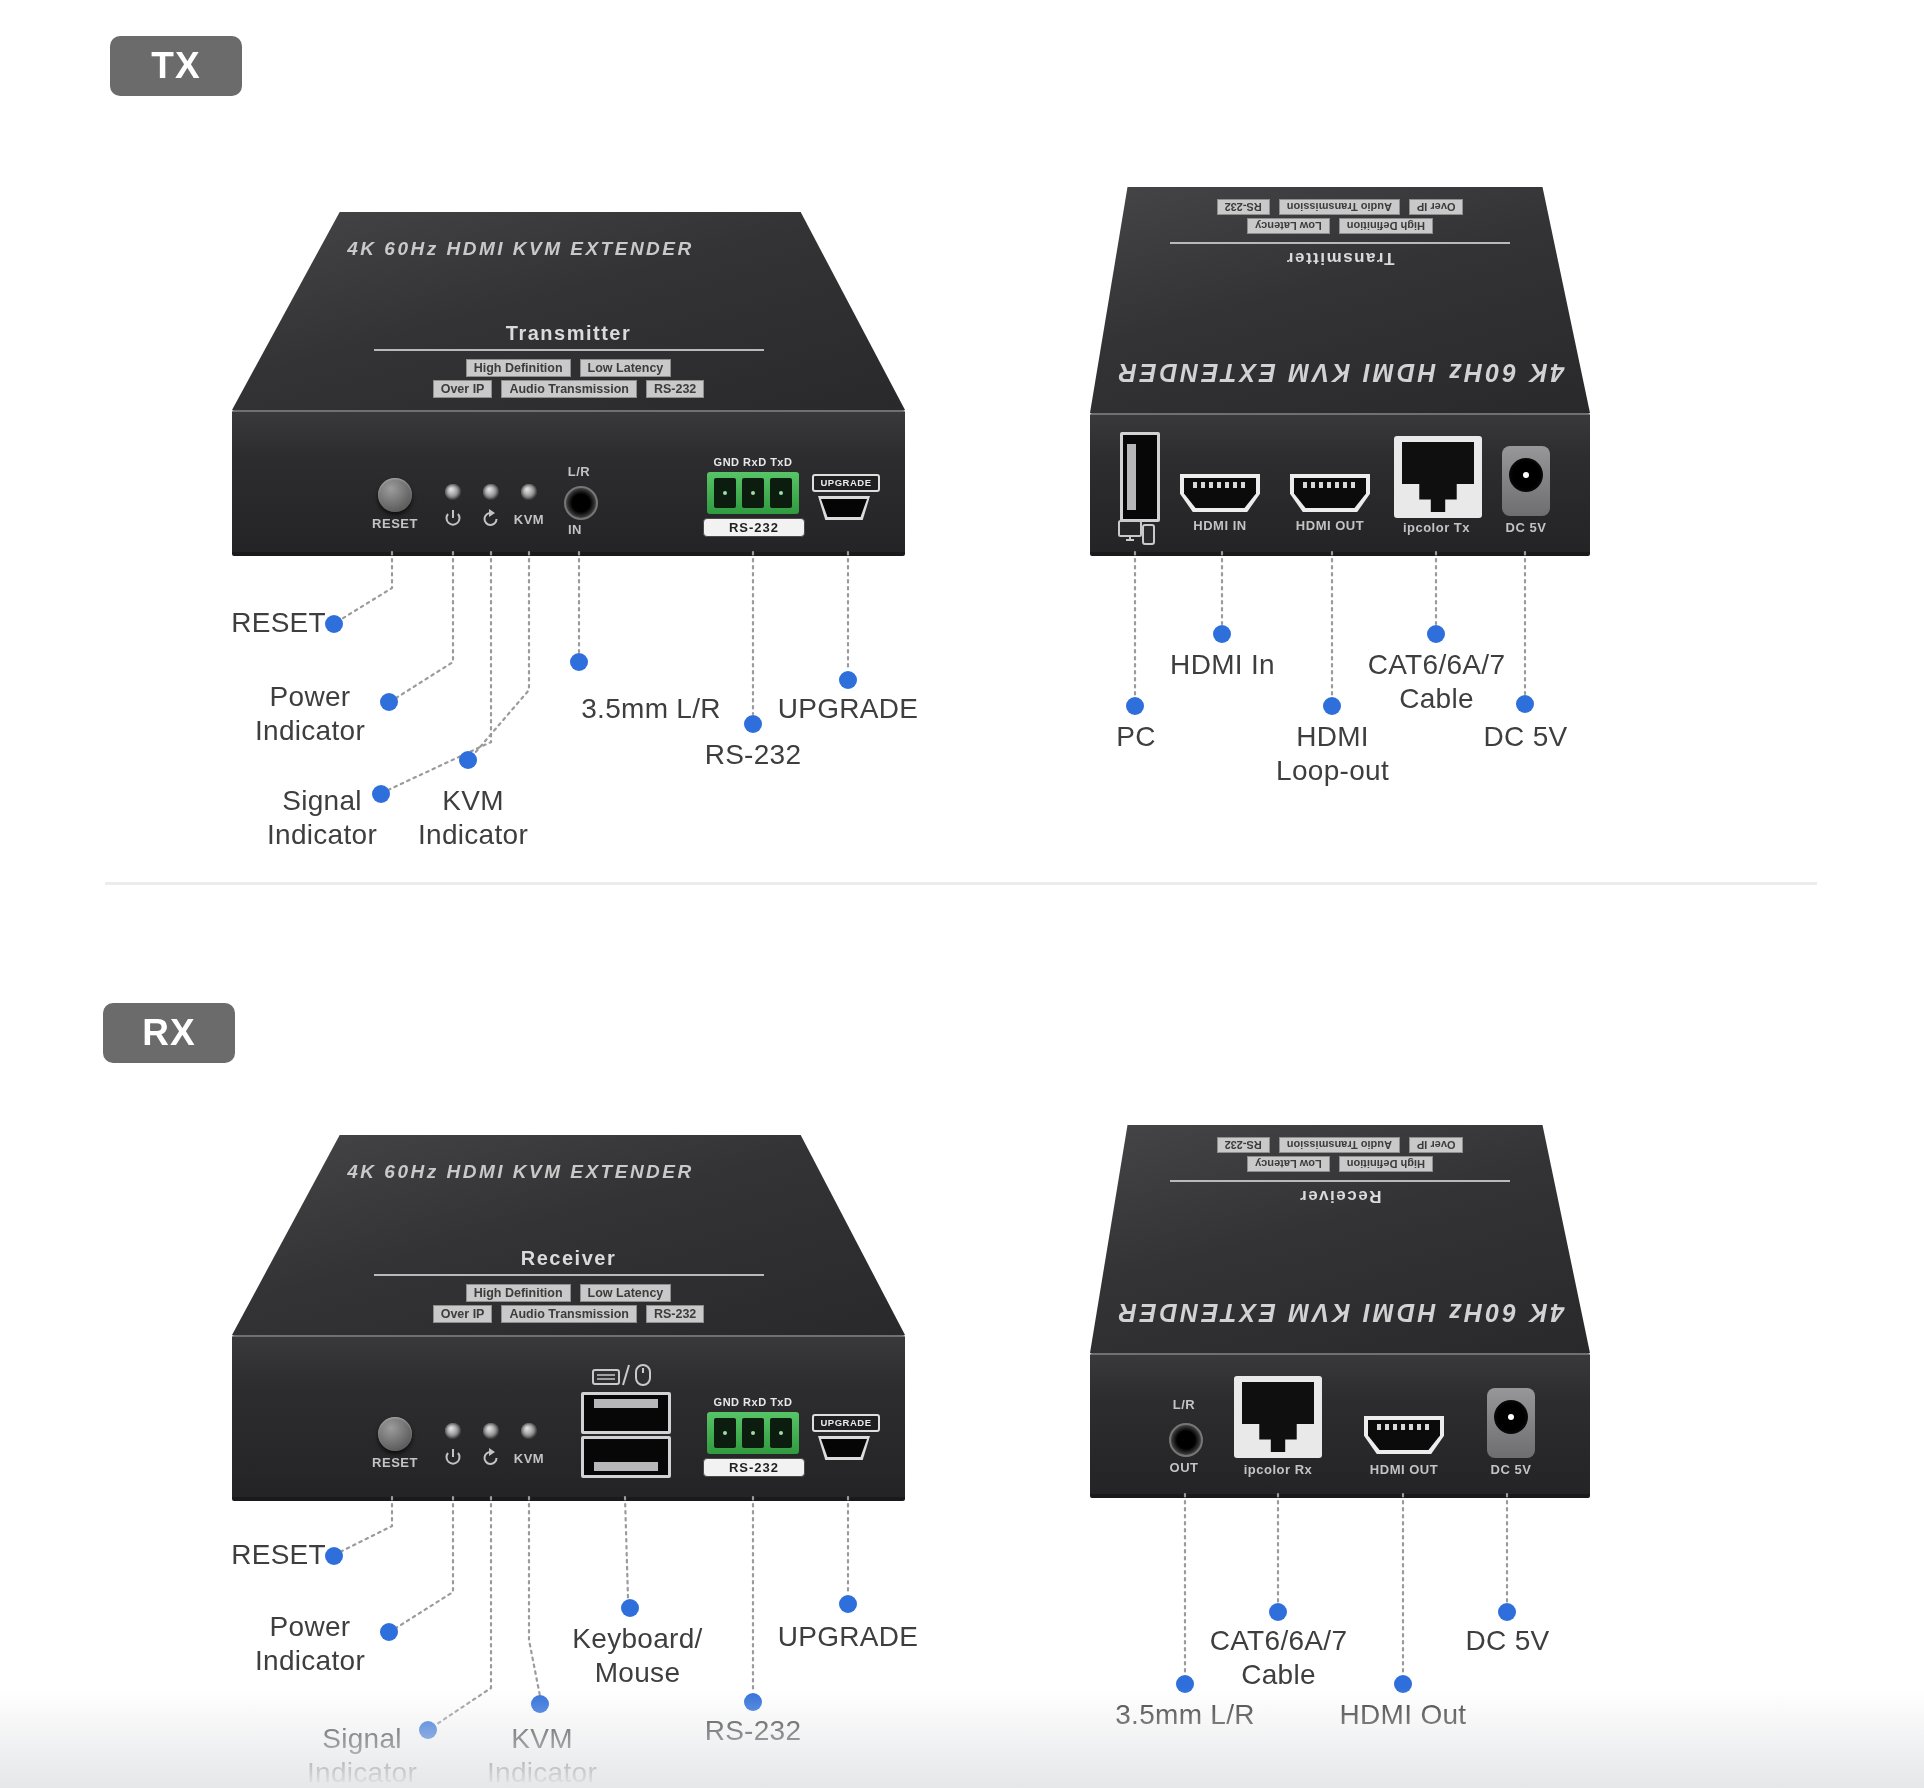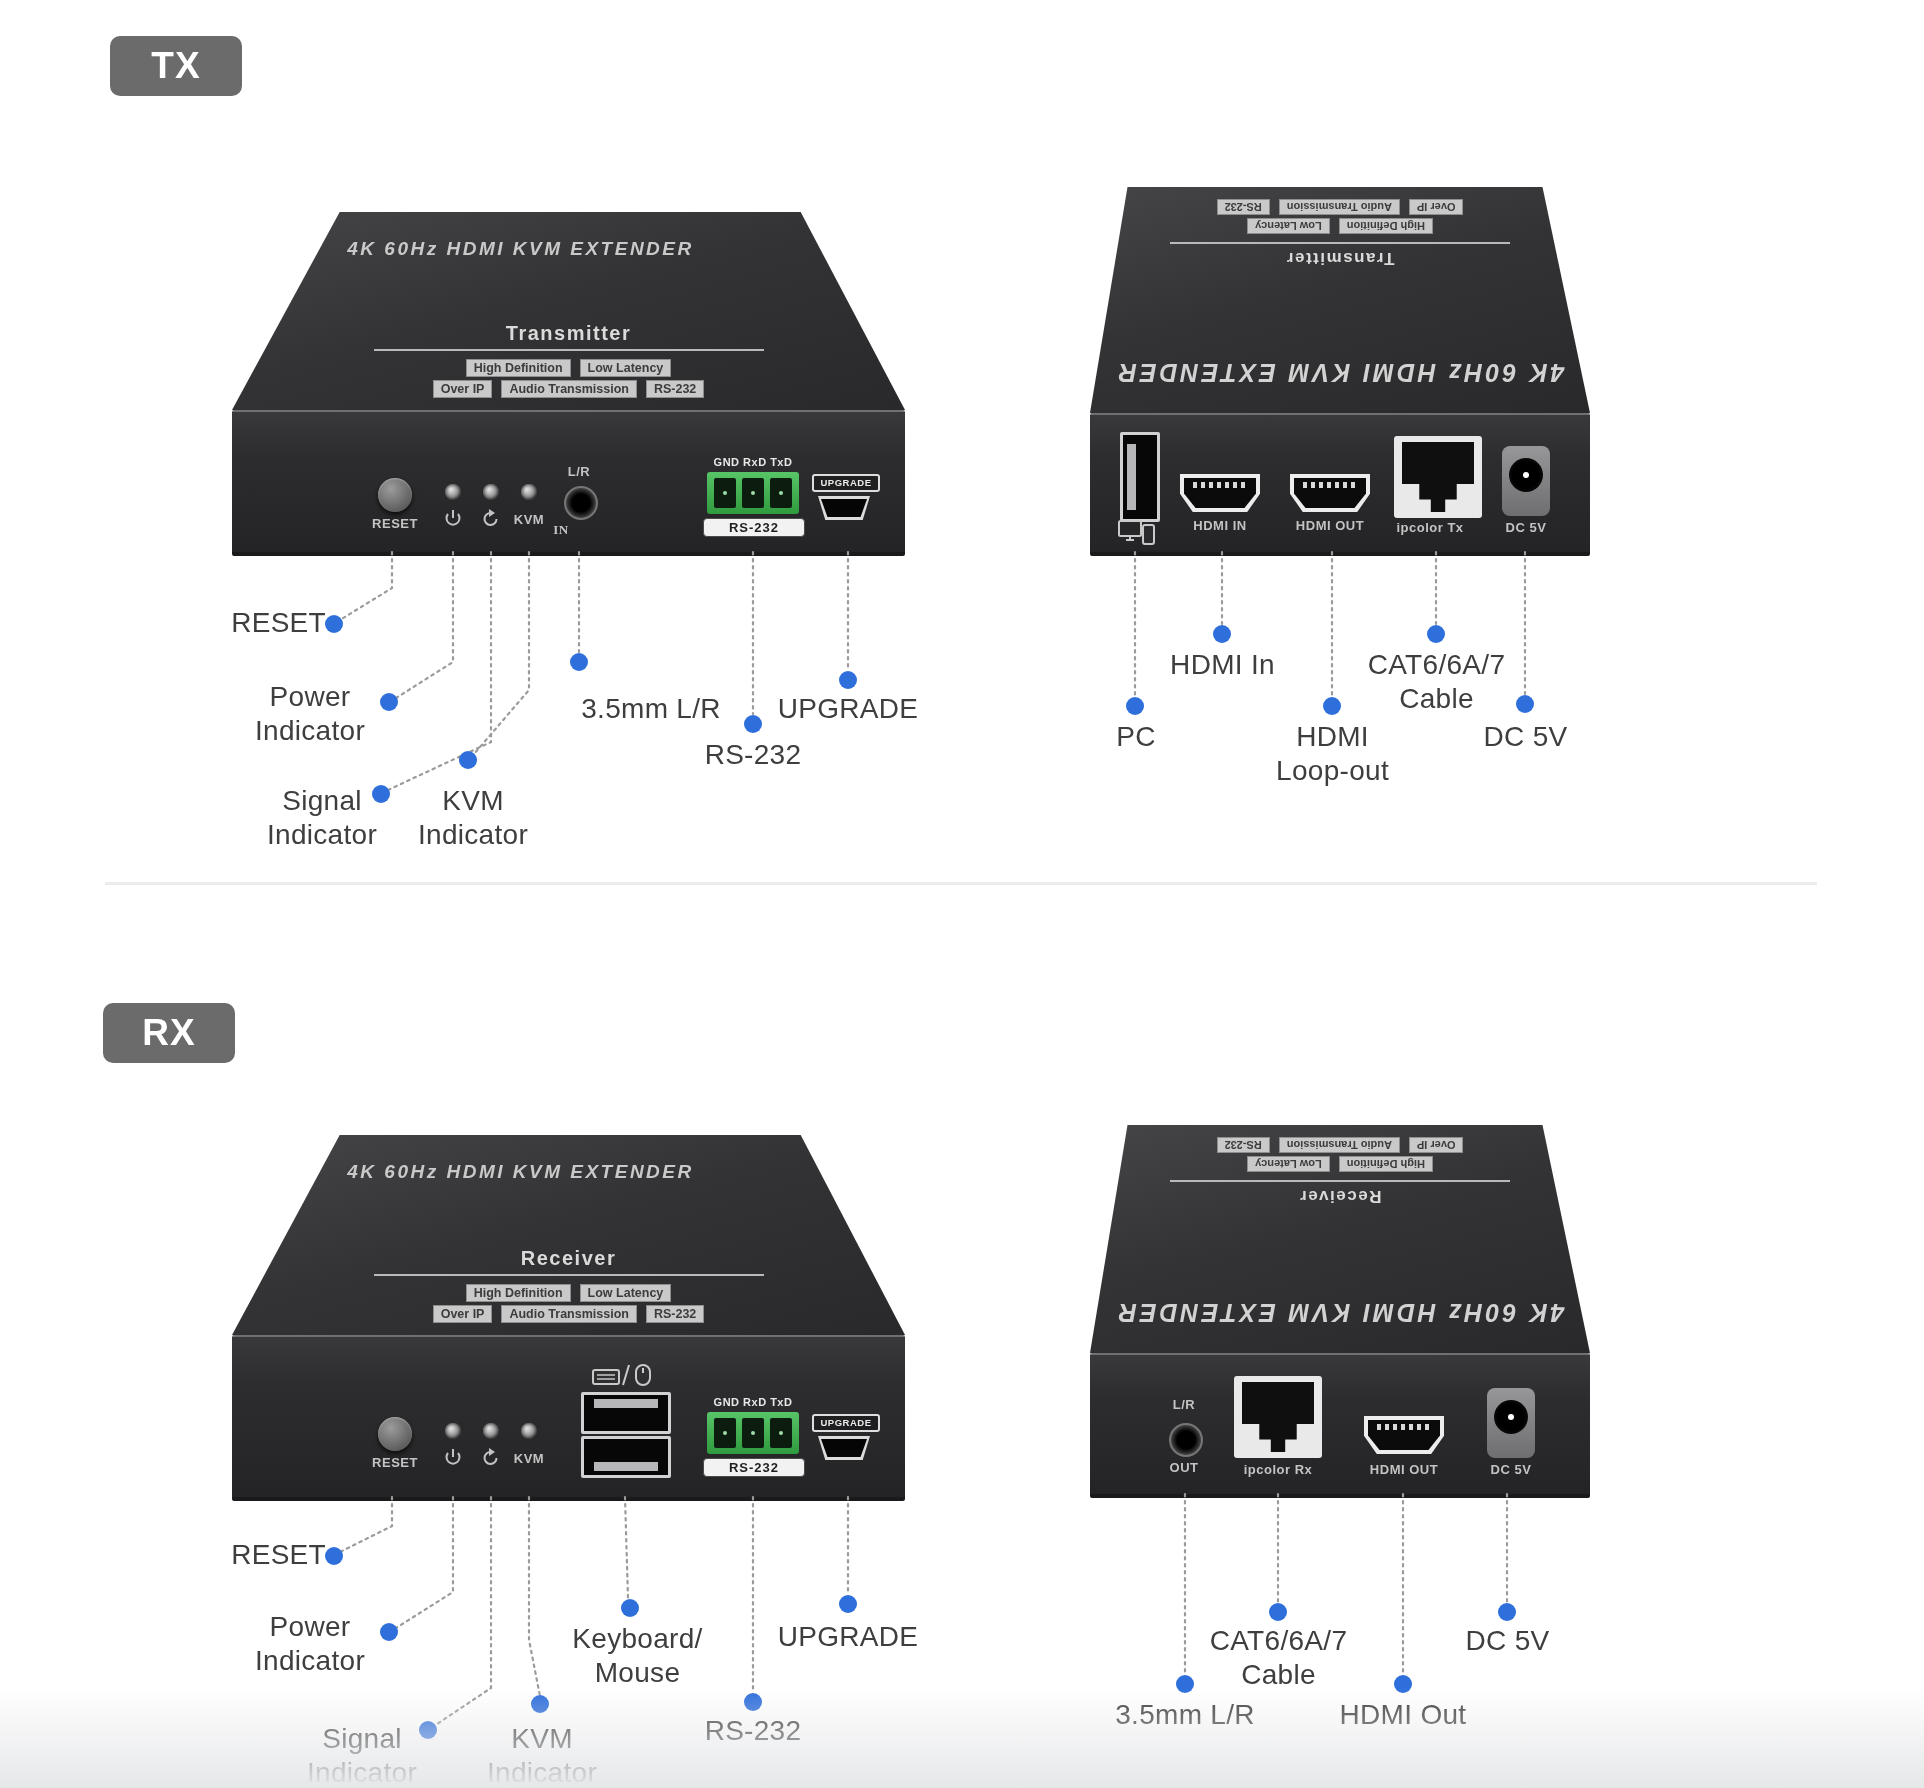--- a/index.html
+++ b/index.html
@@ -120,21 +120,21 @@
       <path d="M5 6 A6.5 6.5 0 1 0 15 6" fill="none" stroke="#c3c3c3" stroke-width="2"></path>
       <line x1="10" y1="2" x2="10" y2="10" stroke="#c3c3c3" stroke-width="2"></line>
     </svg>
     <svg class="abs" style="left:249px;top:96px;" width="20" height="22">
       <path d="M15.5 11 A6 6 0 1 1 10 5" fill="none" stroke="#c3c3c3" stroke-width="2"></path>
       <polygon points="8,1 14,5 8,9" fill="#c3c3c3"></polygon>
     </svg>
     <div class="engraved" style="left:272px;top:100px;width:50px;">KVM</div>
     <div class="engraved" style="left:324px;top:52px;width:46px;">L/R</div>
     <div class="jack" style="left:332px;top:74px;"></div>
-    <div class="engraved" style="left:306px;top:110px;width:46px;font-family:Liberation Serif, serif;">IN</div>
+    <div class="engraved" style="left:320px;top:110px;width:46px;">IN</div>
     <div class="engraved" style="left:468px;top:44px;width:106px;font-size:11px;color:#e8e8e8;">GND RxD TxD</div>
     <div class="term" style="left:475px;top:60px;width:92px;height:42px;">
       <div class="term-slot"></div>
         <div class="term-slot"></div>
         <div class="term-slot"></div>
     </div>
     <div class="port-label-box" style="left:471px;top:106px;width:100px;">RS-232</div>
     <div class="upgrade-box" style="left:580px;top:62px;width:64px;">UPGRADE</div>
     <div class="microusb" style="left:586px;top:84px;width:52px;height:24px;">
         <div></div>
@@ -177,21 +177,21 @@
       </div>
     <div class="engraved" style="left:90px;top:103px;width:80px;">HDMI IN</div>
     <div class="hdmi" style="left:200px;top:59px;width:80px;height:38px;">
         <div class="hin"></div>
         <div class="pins"></div>
       </div>
     <div class="engraved" style="left:200px;top:103px;width:80px;">HDMI OUT</div>
     <div class="rj45" style="left:304px;top:21px;width:88px;height:82px;">
         <div></div>
       </div>
-    <div class="engraved" style="left:292px;top:105px;width:96px;">ipcolor Tx</div>
+    <div class="engraved" style="left:284px;top:105px;width:96px;text-align:right;">ipcolor Tx</div>
     <div class="dc" style="left:412px;top:31px;width:48px;height:70px;">
         <div></div>
       </div>
     <div class="engraved" style="left:412px;top:105px;width:48px;">DC 5V</div>
   </div>
 
   <div class="co co-right" style="left:178px;top:606px;width:148px;">RESET</div>
   <div class="co" style="left:228px;top:680px;width:164px;">
     <div>Power</div>
       <div>Indicator</div>

